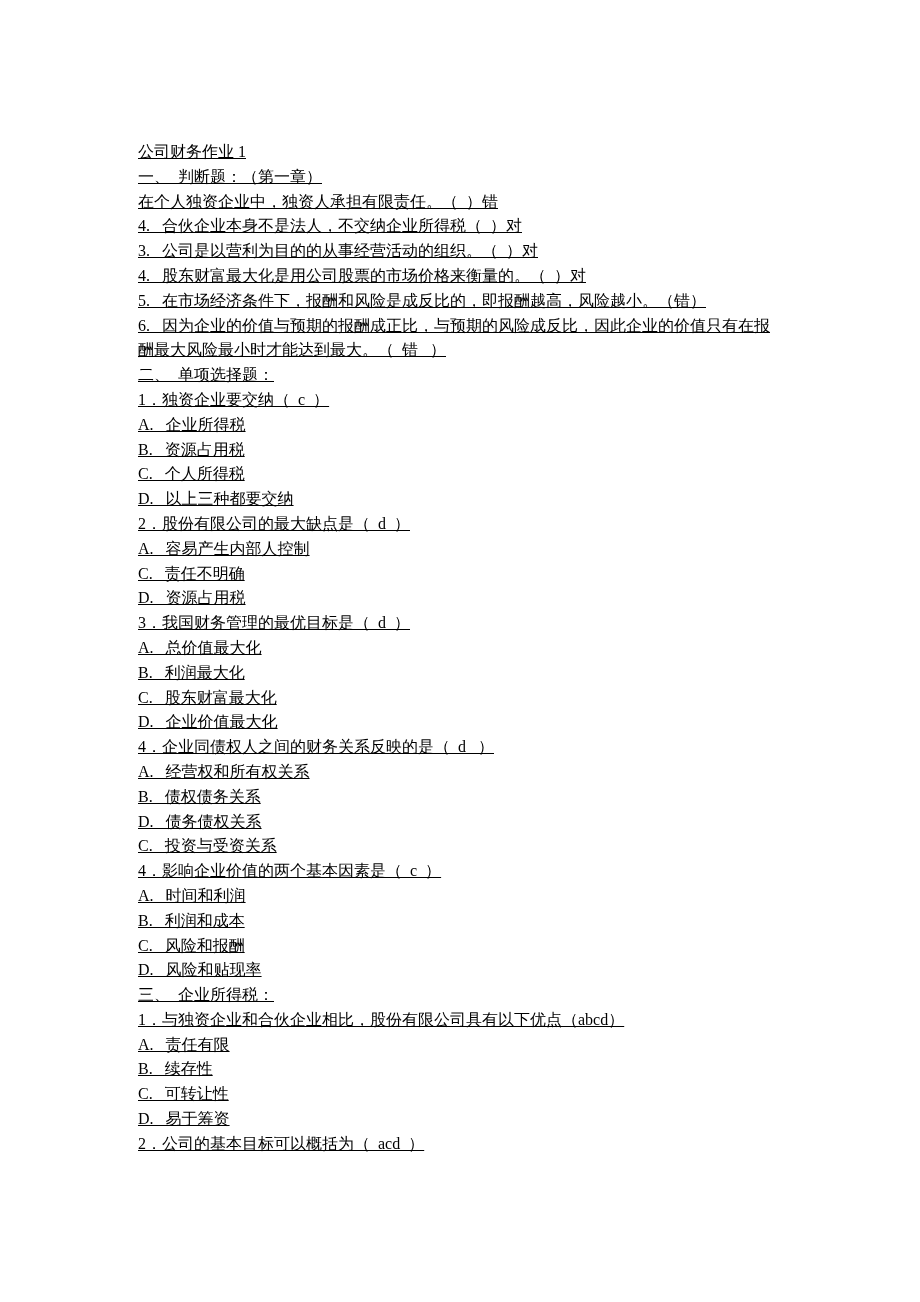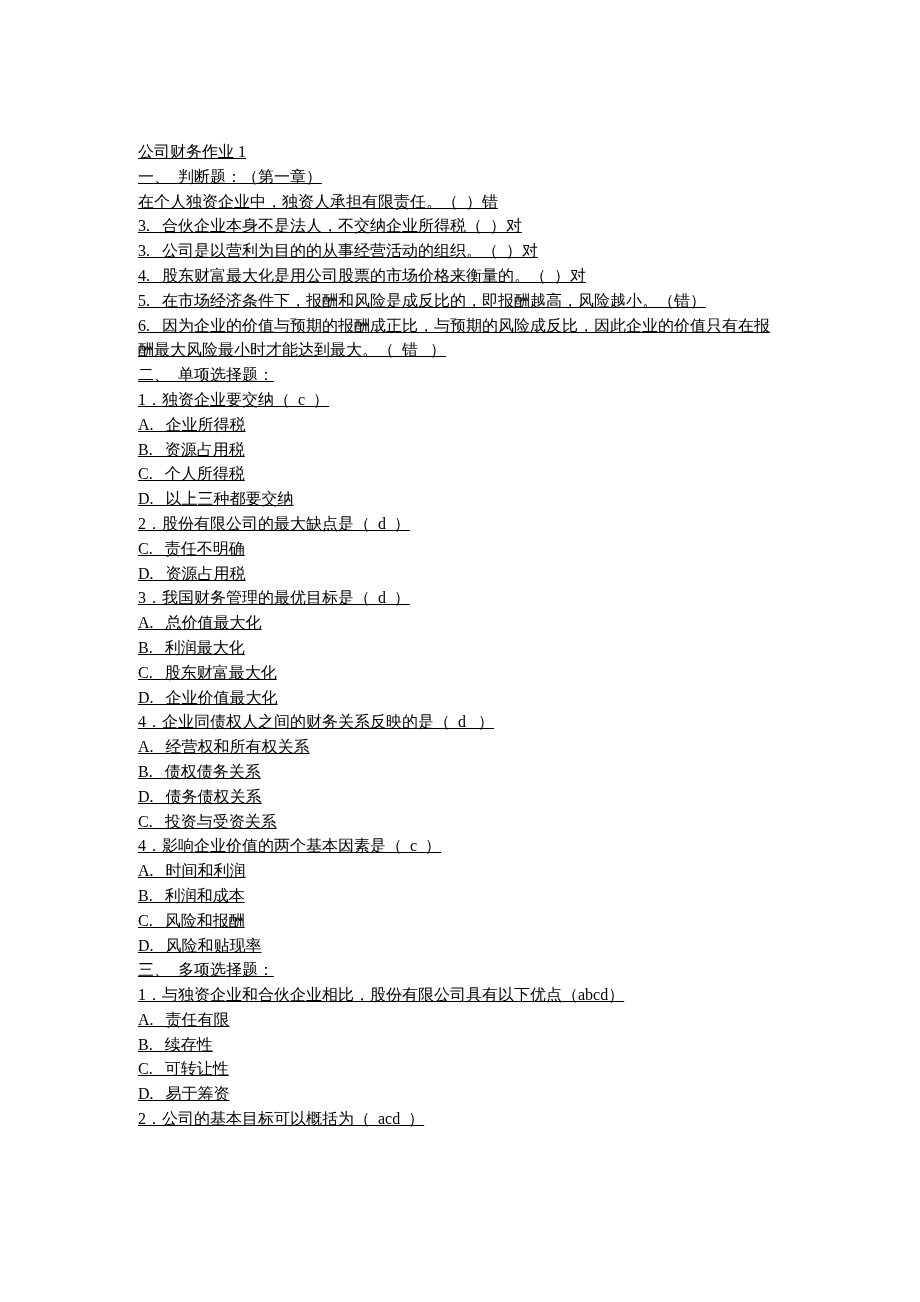--- a/index.html
+++ b/index.html
@@ -18,49 +18,50 @@
       text-decoration: underline;
     }
   </style>
 </head>
 <body>
 
 <div id="content">
     <div class="line">公司财务作业 1</div>
     <div class="line">一、  判断题：（第一章）</div>
     <div class="line">在个人独资企业中，独资人承担有限责任。（  ）错</div>
-    <div class="line">3.   合伙企业本身不是法人，不交纳企业所得税（  ）对</div>
+    <div class="line">4.   合伙企业本身不是法人，不交纳企业所得税（  ）对</div>
     <div class="line">3.   公司是以营利为目的的从事经营活动的组织。（  ）对</div>
     <div class="line">4.   股东财富最大化是用公司股票的市场价格来衡量的。（  ）对</div>
     <div class="line">5.   在市场经济条件下，报酬和风险是成反比的，即报酬越高，风险越小。（错）</div>
     <div class="line">6.   因为企业的价值与预期的报酬成正比，与预期的风险成反比，因此企业的价值只有在报酬最大风险最小时才能达到最大。（  错   ）</div>
     <div class="line">二、  单项选择题：</div>
     <div class="line">1．独资企业要交纳（  c  ）</div>
     <div class="line">A.   企业所得税</div>
     <div class="line">B.   资源占用税</div>
     <div class="line">C.   个人所得税</div>
     <div class="line">D.   以上三种都要交纳</div>
     <div class="line">2．股份有限公司的最大缺点是（  d  ）</div>
+    <div class="line">A.   容易产生内部人控制</div>
     <div class="line">C.   责任不明确</div>
     <div class="line">D.   资源占用税</div>
     <div class="line">3．我国财务管理的最优目标是（  d  ）</div>
     <div class="line">A.   总价值最大化</div>
     <div class="line">B.   利润最大化</div>
     <div class="line">C.   股东财富最大化</div>
     <div class="line">D.   企业价值最大化</div>
     <div class="line">4．企业同债权人之间的财务关系反映的是（  d   ）</div>
     <div class="line">A.   经营权和所有权关系</div>
     <div class="line">B.   债权债务关系</div>
     <div class="line">D.   债务债权关系</div>
     <div class="line">C.   投资与受资关系</div>
     <div class="line">4．影响企业价值的两个基本因素是（  c  ）</div>
     <div class="line">A.   时间和利润</div>
     <div class="line">B.   利润和成本</div>
     <div class="line">C.   风险和报酬</div>
     <div class="line">D.   风险和贴现率</div>
-    <div class="line">三、  多项选择题：</div>
+    <div class="line">三、  企业所得税：</div>
     <div class="line">1．与独资企业和合伙企业相比，股份有限公司具有以下优点（abcd）</div>
     <div class="line">A.   责任有限</div>
     <div class="line">B.   续存性</div>
     <div class="line">C.   可转让性</div>
     <div class="line">D.   易于筹资</div>
     <div class="line">2．公司的基本目标可以概括为（  acd  ）</div>
   </div>
 
 </body></html>

